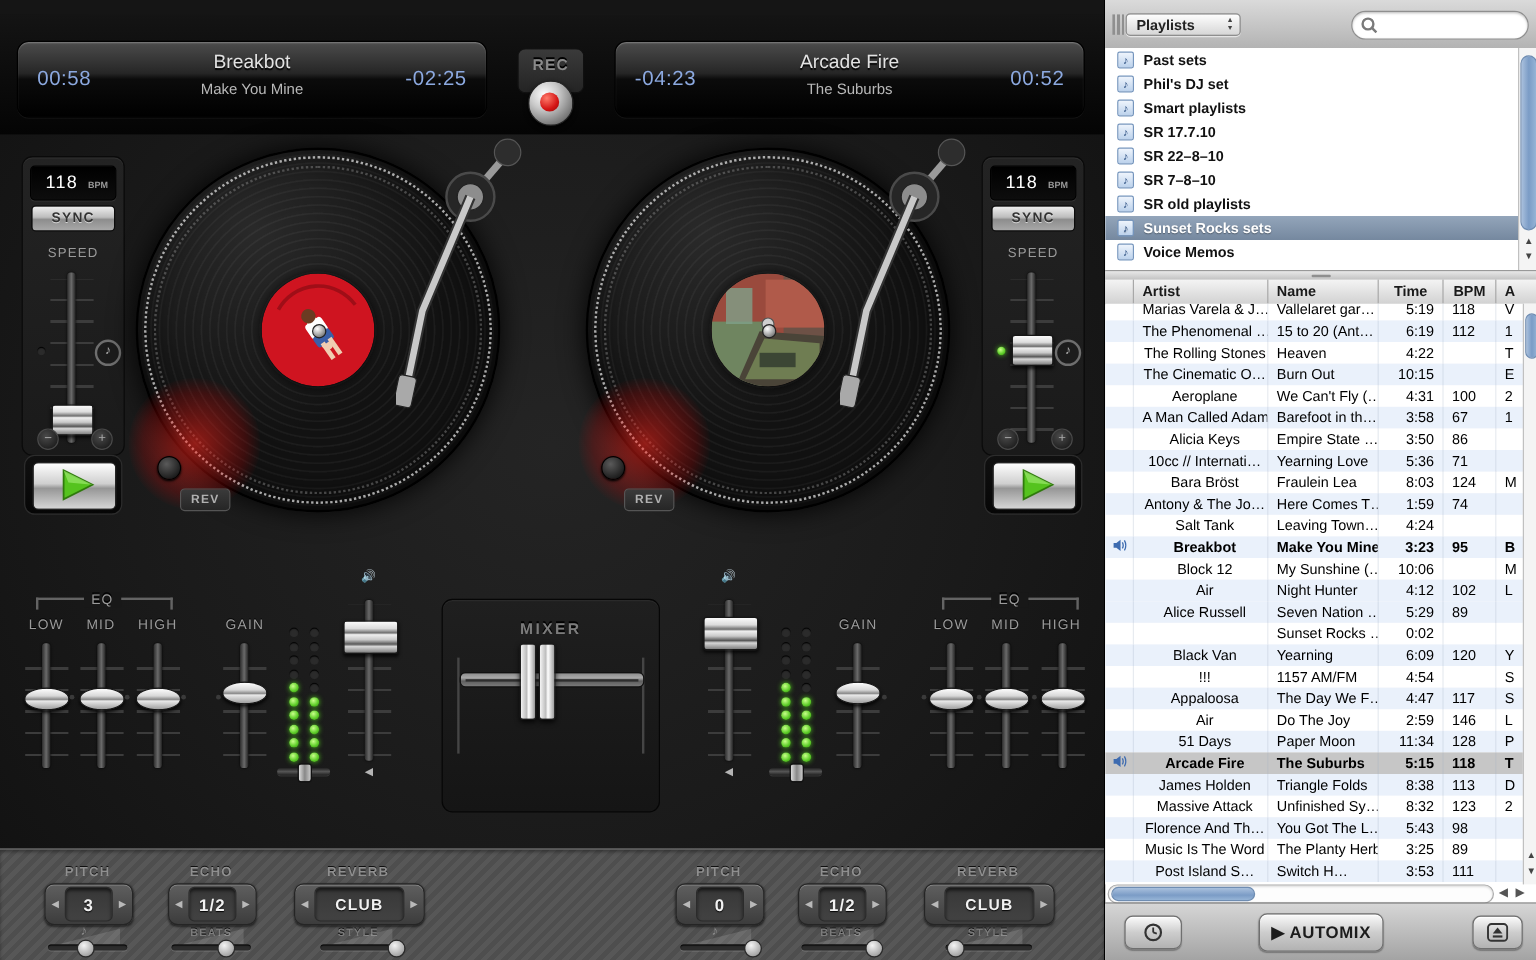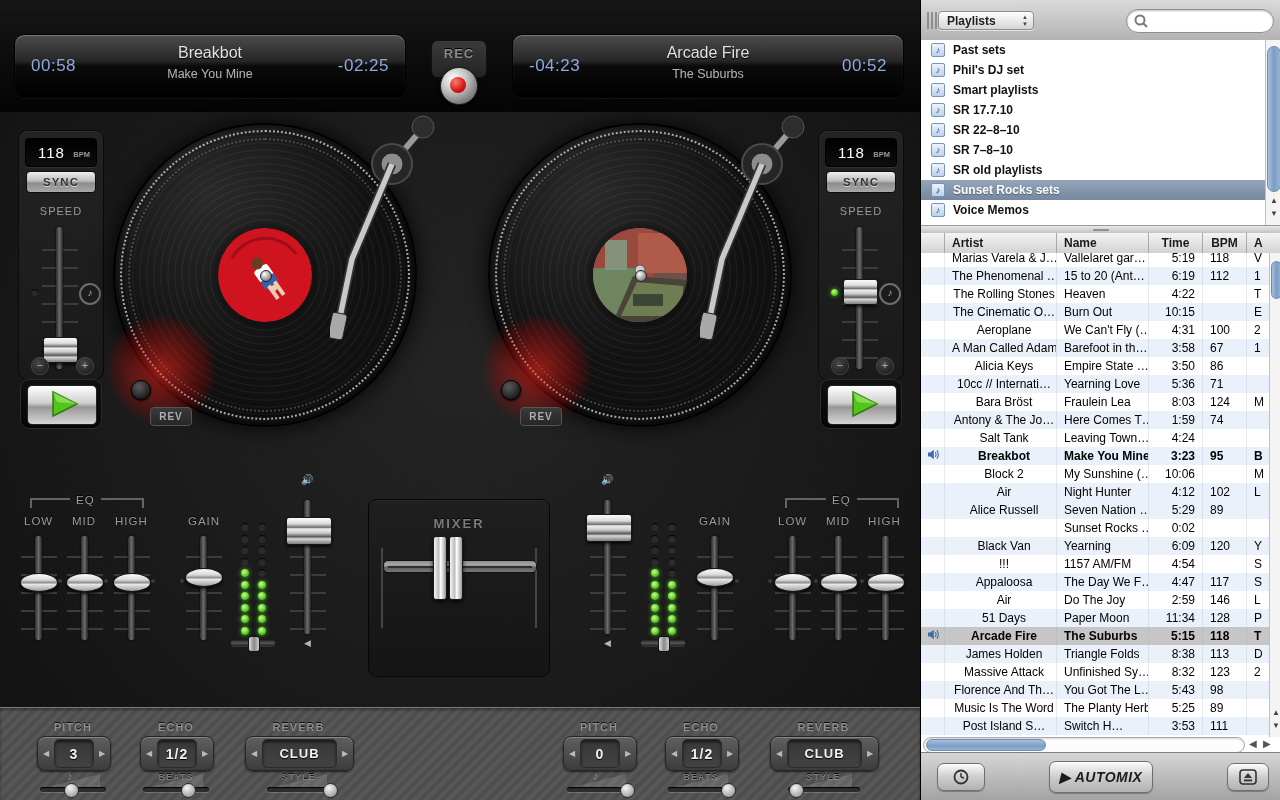--- a/index.html
+++ b/index.html
@@ -173,21 +173,21 @@
   .tc.c-bpm{left:282px;width:44px;padding-left:7px;}
   .tc.c-album{left:326px;width:34px;padding-left:7px;border-right:none;}
   #hscroll{position:absolute;left:2px;top:737px;width:320px;height:14px;border-radius:8px;background:#fdfdfd;
     border:1px solid #aaa;box-shadow:inset 0 1px 2px rgba(0,0,0,.15);}
   #hscroll .thumb{position:absolute;left:2px;top:1px;width:118px;height:10px;border-radius:6px;
     background:linear-gradient(#a9c0dd,#7b9cc6 60%,#96b4d6);border:1px solid #6f8db2;}
   .hs-arrows{position:absolute;top:738px;font-size:10px;color:#555;}
   #lib-footer{position:absolute;left:0;top:752px;width:360px;height:48px;
     background:linear-gradient(#d6d6d6,#a2a2a2);border-top:1px solid #7f7f7f;}
   .foot-btn{position:absolute;border-radius:7px;border:1px solid #6f6f6f;
-    background:linear-gradient(#fbfbfb,#cdcdcd 50%,#b2b2b2);box-shadow:inset 0 1px 0 #fff,0 1px 1px rgba(0,0,0,.3);font-style:italic;}
+    background:linear-gradient(#fbfbfb,#cdcdcd 50%,#b2b2b2);box-shadow:inset 0 1px 0 #fff,0 1px 1px rgba(0,0,0,.3);}
   #automix-btn{left:128px;top:8px;width:102px;height:30px;text-align:center;font-size:14px;font-weight:bold;
     color:#1c1c1c;line-height:30px;letter-spacing:.5px;}
 </style>
 </head>
 <body>
 
 <div id="screen">
 
   <div id="dj" class="abs">
     <div id="topbar" class="abs">
@@ -658,21 +658,21 @@
                 <path d="M8.3 3 q1.4 2.5 0 5 M10 1.3 q2.4 4.2 0 8.4" stroke="#3d6bb0" fill="none" stroke-width="1.1"></path>
               </svg></span>
             <span class="tc c-artist">Breakbot</span>
             <span class="tc c-name">Make You Mine</span>
             <span class="tc c-time">3:23</span>
             <span class="tc c-bpm">95</span>
             <span class="tc c-album">B</span>
           </div>
           <div class="trow">
             <span class="tc c-spk"></span>
-            <span class="tc c-artist">Block 2</span>
+            <span class="tc c-artist">Block 12</span>
             <span class="tc c-name">My Sunshine (…</span>
             <span class="tc c-time">10:06</span>
             <span class="tc c-bpm"></span>
             <span class="tc c-album">M</span>
           </div>
           <div class="trow alt">
             <span class="tc c-spk"></span>
             <span class="tc c-artist">Air</span>
             <span class="tc c-name">Night Hunter</span>
             <span class="tc c-time">4:12</span>
@@ -767,21 +767,21 @@
             <span class="tc c-artist">Florence And Th…</span>
             <span class="tc c-name">You Got The L…</span>
             <span class="tc c-time">5:43</span>
             <span class="tc c-bpm">98</span>
             <span class="tc c-album"></span>
           </div>
           <div class="trow">
             <span class="tc c-spk"></span>
             <span class="tc c-artist">Music Is The Word</span>
             <span class="tc c-name">The Planty Herbs</span>
-            <span class="tc c-time">5:25</span>
+            <span class="tc c-time">3:25</span>
             <span class="tc c-bpm">89</span>
             <span class="tc c-album"></span>
           </div>
           <div class="trow alt">
             <span class="tc c-spk"></span>
             <span class="tc c-artist">Post Island S…</span>
             <span class="tc c-name">Switch H…</span>
             <span class="tc c-time">3:53</span>
             <span class="tc c-bpm">111</span>
             <span class="tc c-album"></span>

